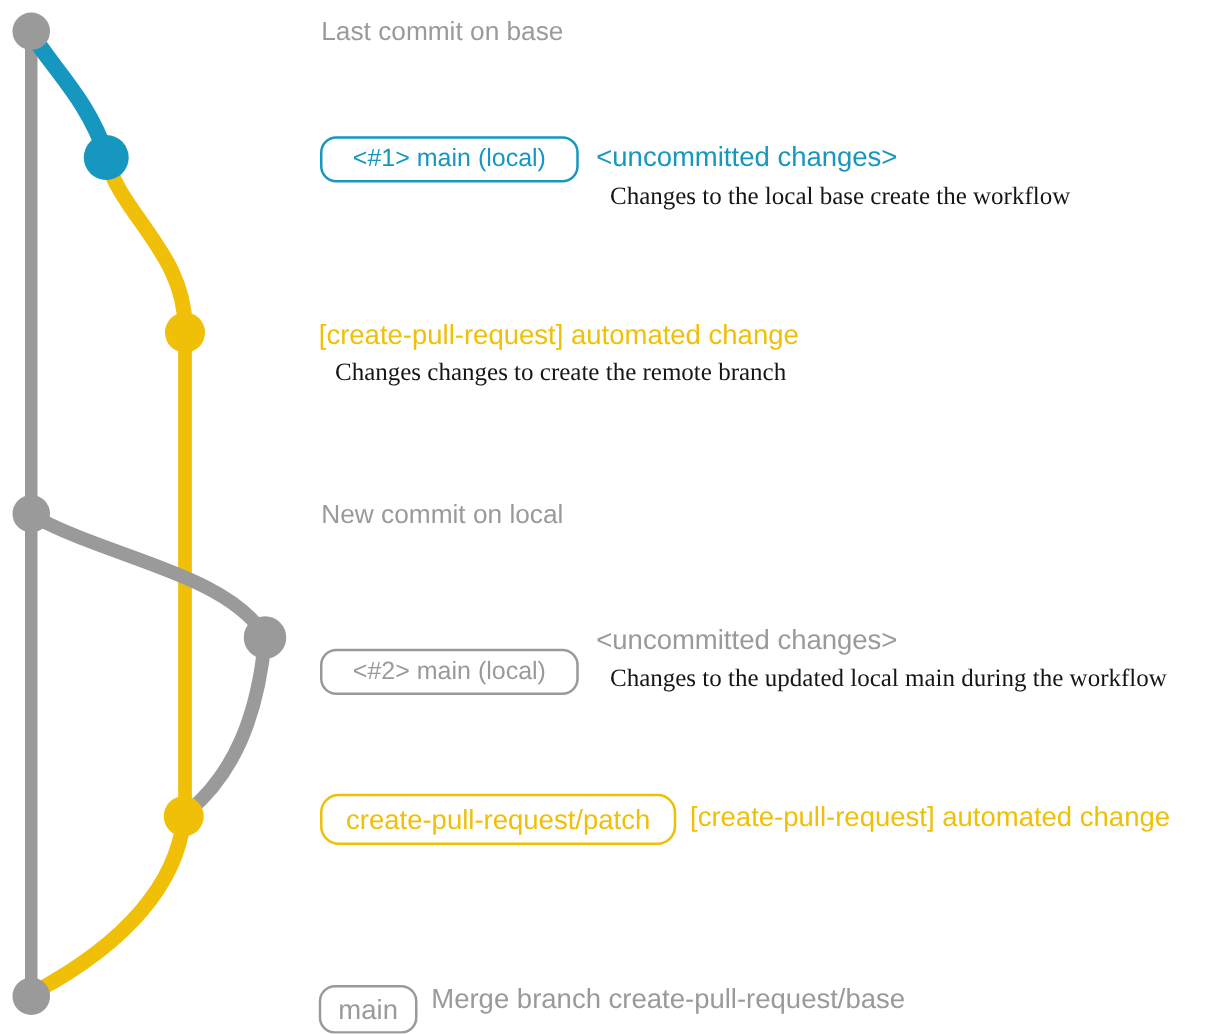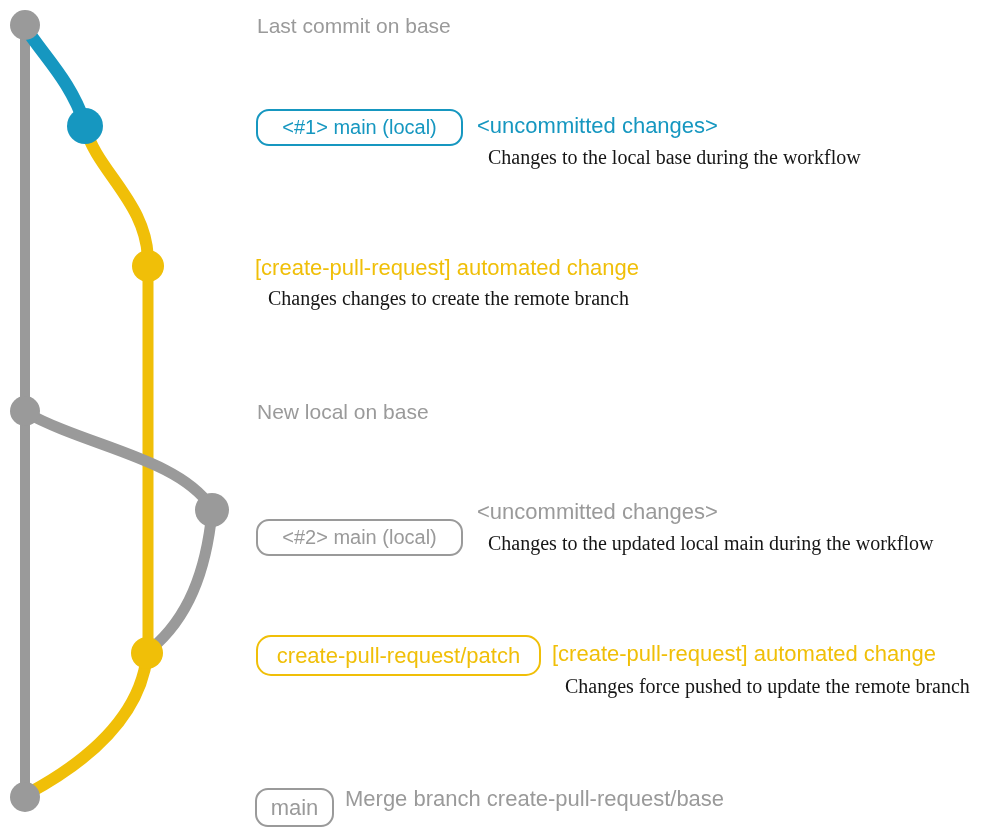--- a/index.html
+++ b/index.html
@@ -62,37 +62,36 @@
     <circle cx="212" cy="510" r="17" class="fill-gray"></circle>
     <circle cx="147" cy="653" r="16" class="fill-yellow"></circle>
   </svg>
 
   <div class="abs hdr" style="left:257px;top:13px;">Last commit on base</div>
 
   <div class="abs pill teal" style="left:256px;top:109px;width:207px;height:37px;align-items:center;">
     <span>&lt;#1&gt; main (local)</span>
   </div>
   <div class="abs tag teal" style="left:477px;top:113px;">&lt;uncommitted changes&gt;</div>
-  <div class="abs note" style="left:488px;top:147px;">Changes to the local base during the workflow</div>
+  <div class="abs note" style="left:488px;top:147px;">Changes to the local base create the workflow</div>
 
   <div class="abs tag yellow" style="left:255px;top:255px;">[create-pull-request] automated change</div>
   <div class="abs note" style="left:268px;top:288px;">Changes changes to create the remote branch</div>
 
-  <div class="abs hdr" style="left:257px;top:399px;">New local on base</div>
+  <div class="abs hdr" style="left:257px;top:399px;">New commit on local</div>
 
   <div class="abs pill gray" style="left:256px;top:493px;width:207px;height:37px;margin-top:26px;">
     <span>&lt;#2&gt; main (local)</span>
   </div>
   <div class="abs tag gray" style="left:477px;top:499px;">&lt;uncommitted changes&gt;</div>
   <div class="abs note" style="left:488px;top:533px;">Changes to the updated local main during the workflow</div>
 
   <div class="abs pill yellow" style="left:256px;top:635px;width:285px;height:41px;border-radius:15px;">
     <span>create-pull-request/patch</span>
   </div>
   <div class="abs tag yellow" style="left:552px;top:641px;">[create-pull-request] automated change</div>
-  <div class="abs note" style="left:565px;top:676px;">Changes force pushed to update the remote branch</div>
 
   <div class="abs pill gray22" style="left:255px;top:788px;width:79px;height:39px;">
     <span>main</span>
   </div>
   <div class="abs tag gray" style="left:345px;top:786px;">Merge branch create-pull-request/base</div>
 
 </div>
 
 </body></html>

